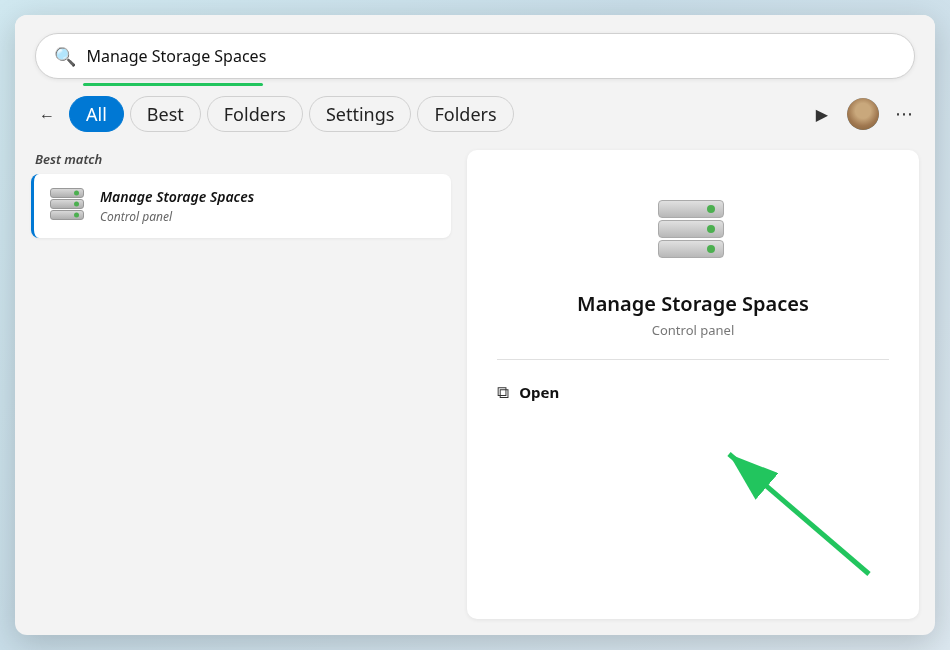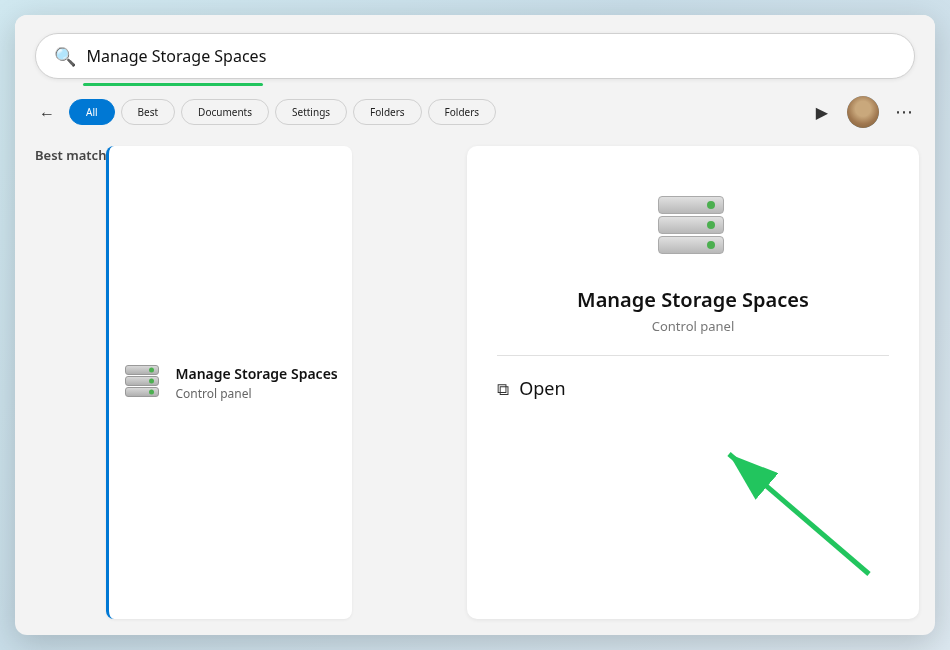--- a/index.html
+++ b/index.html
@@ -83,21 +83,21 @@
       border-radius: 50%;
       display: flex;
       align-items: center;
     }
 
     .filter-pill {
       padding: 5px 16px;
       border-radius: 20px;
       border: 1.5px solid #d0d0d0;
       background: transparent;
-      font-size: 10px;
+      font-size: 18px;
       cursor: pointer;
       color: #222;
       font-family: inherit;
     }
 
     .filter-pill.active {
       background: #0078d4;
       color: #fff;
       border-color: #0078d4;
     }
@@ -154,21 +154,22 @@
       flex: 1;
       gap: 0;
       padding: 10px 16px 16px 16px;
       overflow: hidden;
     }
 
     .left-panel {
       width: 420px;
       flex-shrink: 0;
       display: flex;
-      flex-direction: row;
+      flex-direction: column;
+      font-style: italic;
     }
 
     .section-label {
       font-size: 13px;
       font-weight: 600;
       color: #444;
       margin-bottom: 6px;
       padding-left: 4px;
     }
 
@@ -324,23 +325,23 @@
       width: 100%;
       cursor: pointer;
     }
 
     .open-icon {
       font-size: 17px;
       color: #333;
     }
 
     .open-label {
-      font-size: 18px;
+      font-size: 15px;
       color: #111;
-      font-weight: 400;
+      font-weight: 700;
     }
 
     
     .arrow-annotation {
       position: absolute;
       bottom: 30px;
       right: 30px;
       pointer-events: none;
     }
 
@@ -359,23 +360,22 @@
       <span class="search-icon-wrap">🔍</span>
       <input class="search-input" value="Manage Storage Spaces" type="text" style="">
     </div>
     <div class="search-underline"></div>
   </div>
 
   <div class="filter-bar">
     <button class="back-btn">←</button>
     <button class="filter-pill active">All</button>
     <button class="filter-pill">Best</button>
-    <button class="filter-pill">Documents</button>
+    <button class="filter-pill">Folders</button>
     <button class="filter-pill">Settings</button>
-    <button class="filter-pill">Folders</button>
     <button class="filter-pill">Folders</button>
     <div class="media-btns">
       <button class="play-btn">▶</button>
       <div class="avatar">
         <div class="avatar-img"></div>
       </div>
       <button class="more-btn">⋯</button>
     </div>
   </div>
 

